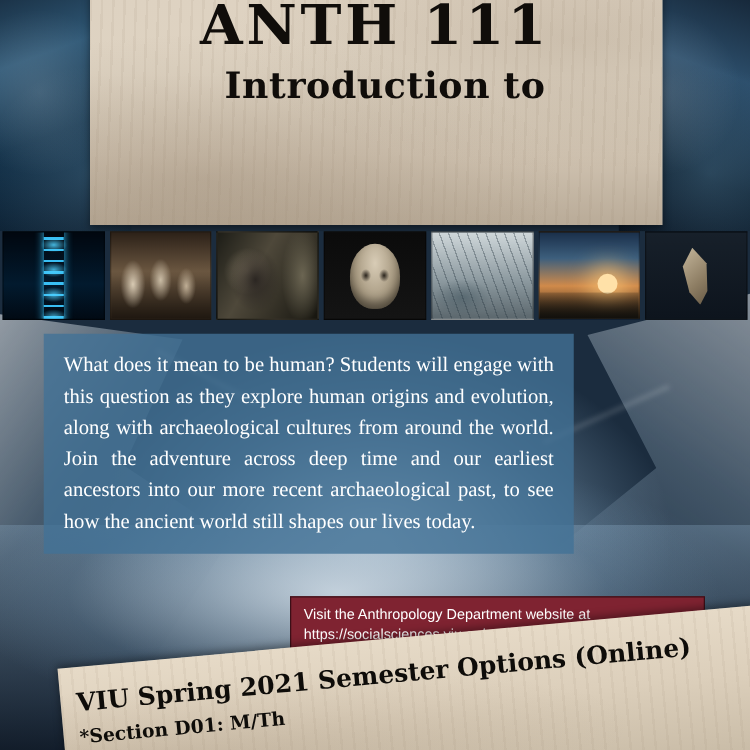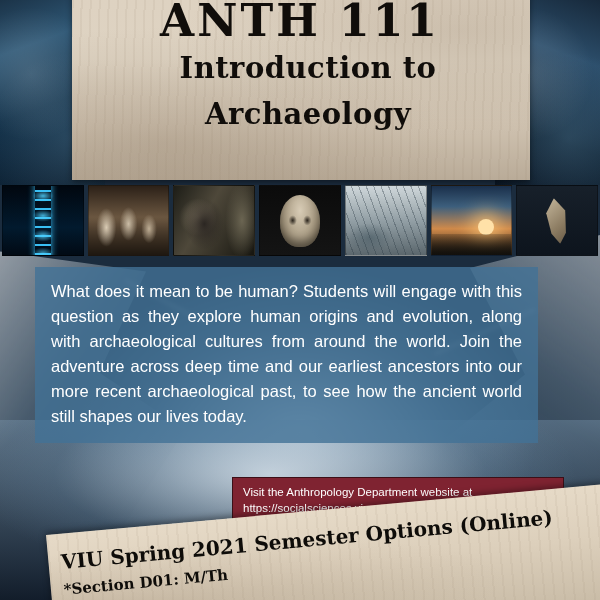--- a/index.html
+++ b/index.html
@@ -223,29 +223,29 @@
     position:absolute; left:50%; top:50%; width:30px; height:46px;
     transform: translate(-50%,-50%) rotate(-8deg);
     background: linear-gradient(145deg,#cbbda2,#8c7c62 60%,#5e5240);
     clip-path: polygon(50% 0%, 82% 30%, 74% 78%, 50% 100%, 26% 76%, 18% 30%);
   }
 
   
   .desc {
     position: absolute;
     left: 35px; top: 267px;
-    width: 503px;
+    width: 424px;
     box-sizing: border-box;
     background: rgba(66,114,150,0.80);
     padding: 12px 16px 14px 16px;
     color: #ffffff;
     font-size: 16.5px;
     line-height: 25px;
     text-align: justify;
-    font-family: Liberation Sans, sans-serif;
+    font-family: Liberation Serif, serif;
   }
 
   
   .weburl {
     position: absolute;
     left: 232px; top: 477px;
     width: 332px;
     box-sizing: border-box;
     background: #7f2331;
     border: 1px solid #3c0f17;
@@ -296,21 +296,20 @@
   <div class="bg-streak" style="left:120px;top:300px;width:90px;height:3px;transform:rotate(28deg);"></div>
   <div class="bg-streak" style="left:430px;top:330px;width:110px;height:3px;transform:rotate(-24deg);"></div>
 
   <div class="title-band">
     <div class="title-band-side left"></div>
     <div class="title-band-side right"></div>
     <div class="parchment"></div>
     <div class="title-text">
       <div class="course-code">ANTH 111</div>
       <div class="course-title">Introduction to</div>
-      <div class="course-title">Archaeology</div>
     </div>
   </div>
 
   <div class="strip">
     <div class="thumb t-dna"></div>
     <div class="thumb t-dig"></div>
     <div class="thumb t-ape"></div>
     <div class="thumb t-skull"></div>
     <div class="thumb t-rock"></div>
     <div class="thumb t-sun"></div>

